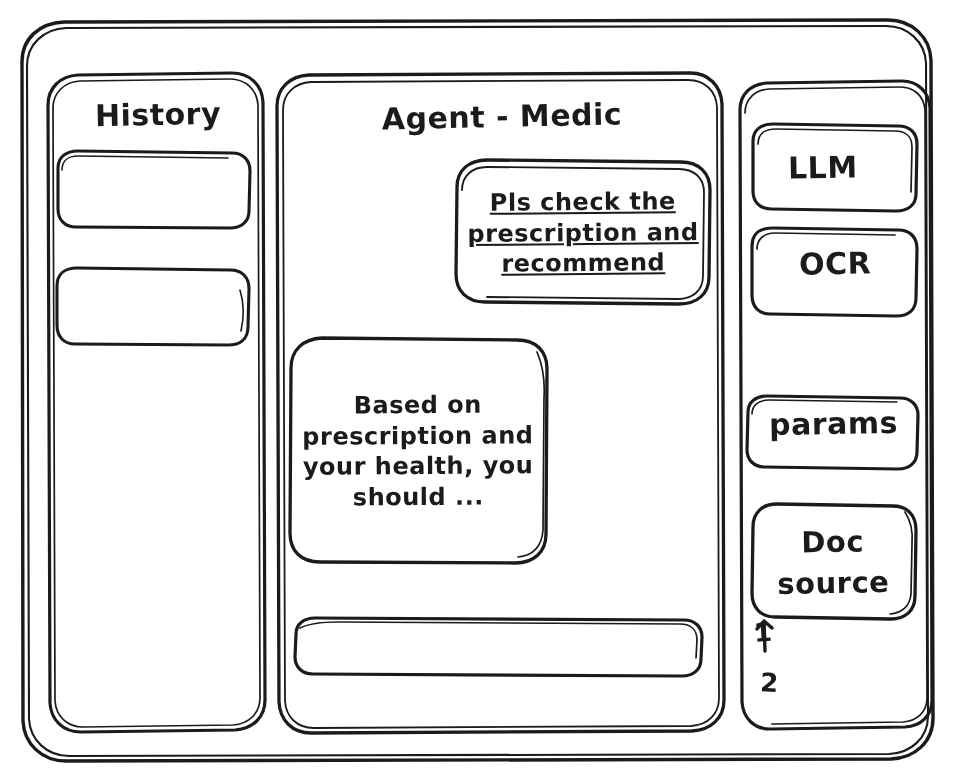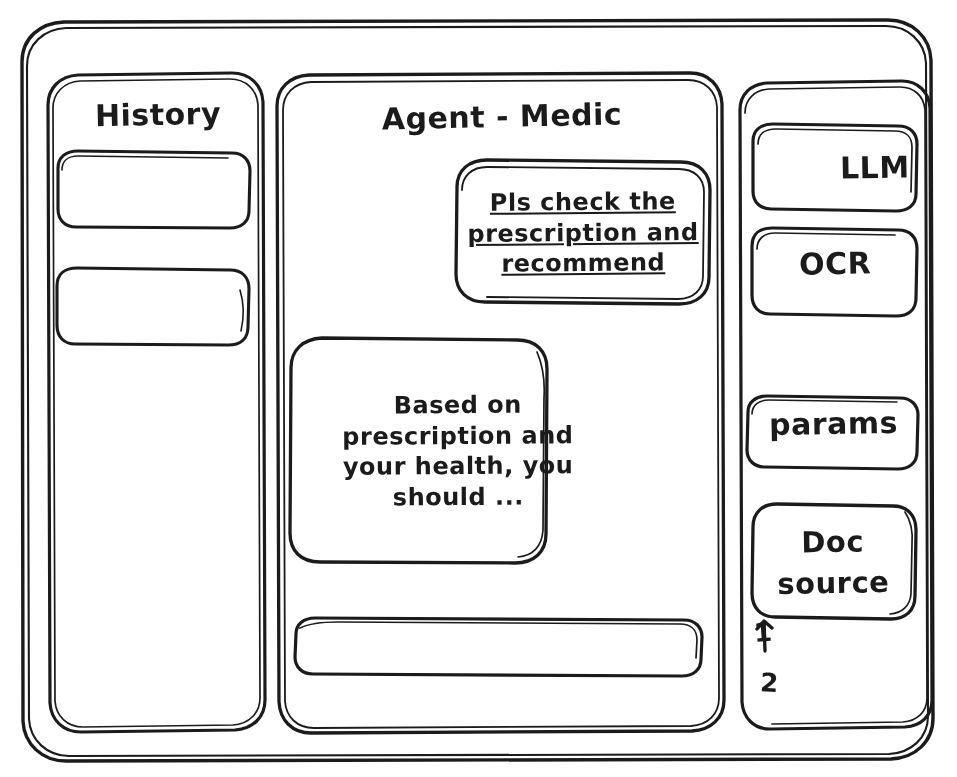--- a/index.html
+++ b/index.html
@@ -62,33 +62,33 @@
 
   
   #user-bubble {
     left: 455px; top: 160px; width: 256px; height: 146px;
     display: flex; align-items: center; justify-content: center; text-decoration: underline;
   }
   #user-bubble .hand-text { font-size: 24px; transform: rotate(-0.5deg); }
 
   #agent-bubble {
     left: 290px; top: 337px; width: 256px; height: 228px;
-    display: flex; align-items: center; justify-content: center; margin-left: 40px;
+    display: flex; align-items: center; justify-content: center;
   }
   #agent-bubble .hand-text { font-size: 24px; transform: rotate(-0.4deg); }
 
   
   #composer-input { left: 296px; top: 618px; width: 404px; height: 56px; }
 
   
   .tool-btn {
     display: flex; align-items: center; justify-content: center;
   }
   .tool-btn .hand-text { font-size: 30px; transform: rotate(-1deg); }
-  #tool-llm     { left: 792px; top: 125px; width: 166px; height: 86px; }
+  #tool-llm     { left: 740px; top: 125px; width: 166px; height: 86px; }
   #tool-ocr     { left: 752px; top: 228px; width: 166px; height: 72px; }
   #tool-params  { left: 748px; top: 389px; width: 170px; height: 70px; }
   #tool-docsource { left: 752px; top: 505px; width: 162px; height: 116px; }
   #tool-docsource .hand-text { font-size: 29px; line-height: 1.42; }
 
   
   .doc-ref {
     font-family: "DejaVu Sans", sans-serif;
     font-weight: 700;
     font-size: 26px;

